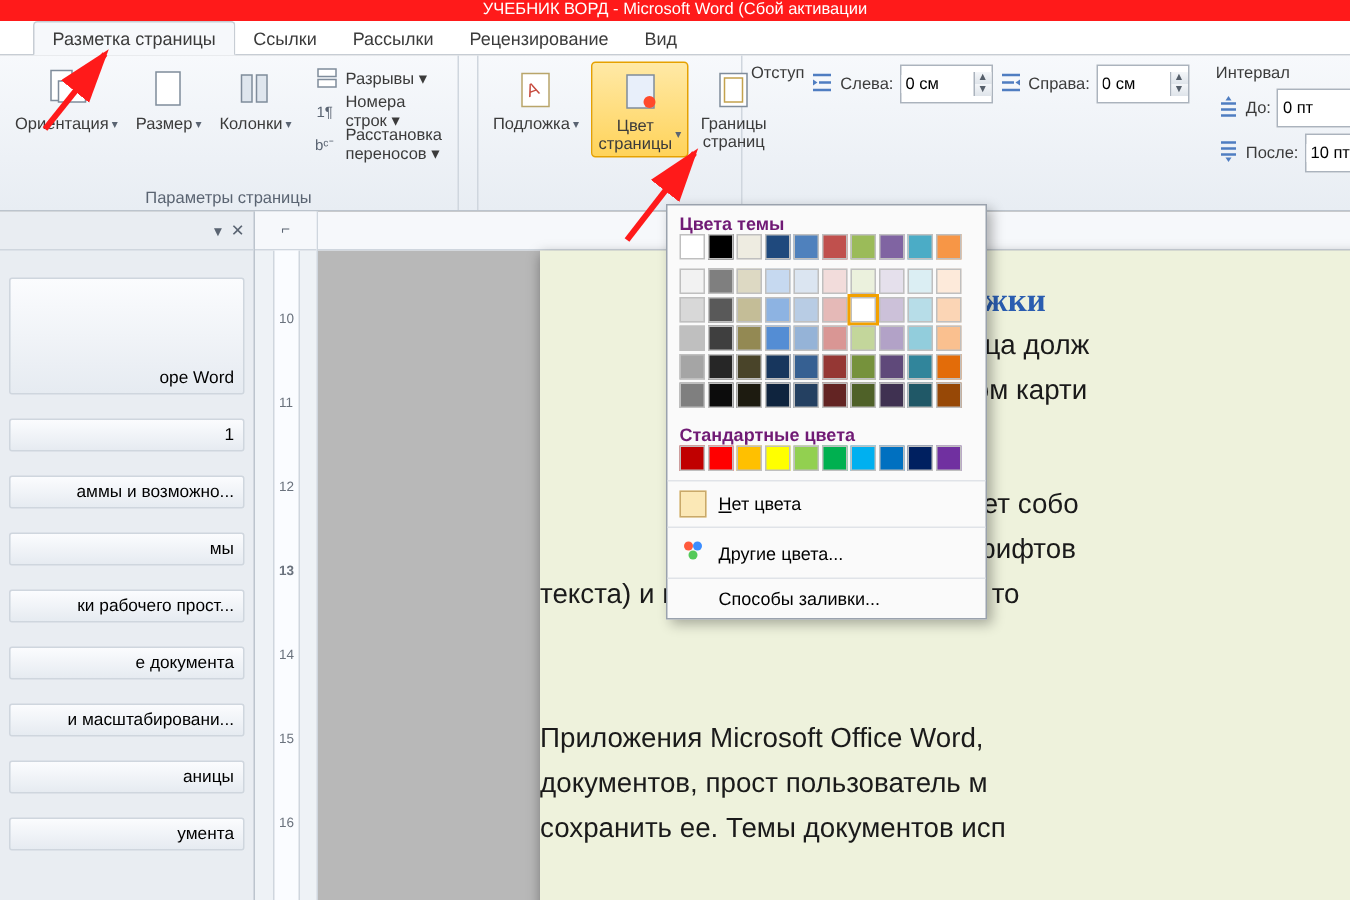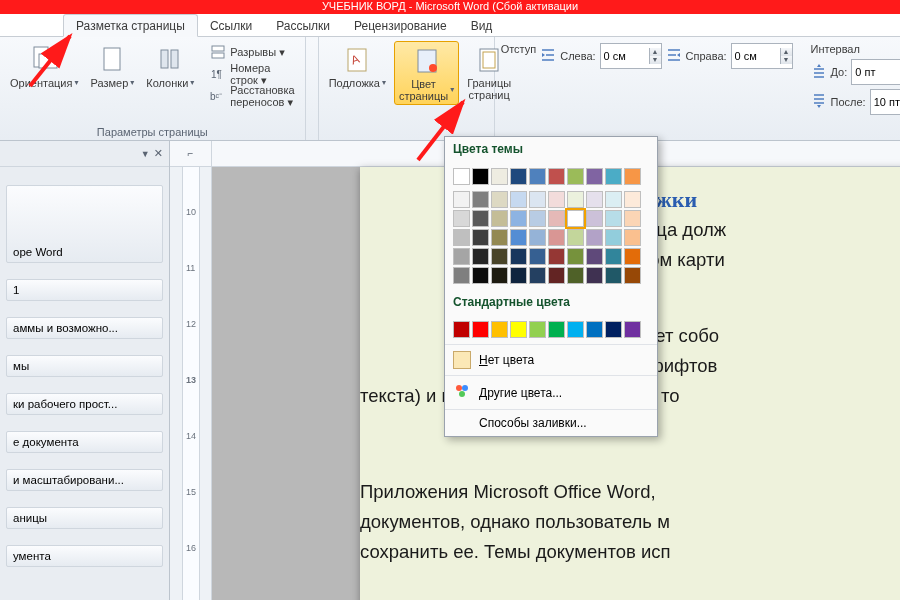--- a/index.html
+++ b/index.html
@@ -1,57 +1,57 @@
 <!DOCTYPE html>
 <html><head>
 <meta charset="utf-8">
 <style>
   * { box-sizing: border-box; margin: 0; padding: 0; font-family: "Segoe UI", Tahoma, sans-serif; }
   body { width: 900px; height: 600px; overflow: hidden; background: #b8b8b8; position: relative; }
   .titlebar { height: 14px; background: #ff1a1a; color: #fff; font-size: 11px; text-align: center; line-height: 11px; white-space: nowrap; overflow: hidden; padding-top: 1px; }
   .tabstrip { height: 23px; background: #fff; border-bottom: 1px solid #c7cdd4; display: flex; align-items: flex-end; padding-left: 22px; font-size: 12px; color: #3b3b3b; }
   .tabstrip .tab { padding: 4px 12px 3px; cursor: pointer; }
-  .tabstrip .tab.active { border: 1px solid #c7cdd4; border-bottom: 1px solid #f6f8fb; background: #f6f8fb; border-radius: 3px 3px 0 0; position: relative; top: 1px; margin-left: 41px; }
+  .tabstrip .tab.active { border: 1px solid #c7cdd4; border-bottom: 1px solid #f6f8fb; background: #f6f8fb; border-radius: 3px 3px 0 0; position: relative; top: 1px; }
   .ribbon { height: 104px; background: linear-gradient(#f7f9fc,#e8edf3); border-bottom: 1px solid #bcc4cd; display: flex; font-size: 11px; color: #3b3b3b; }
   .group { border-right: 1px solid #cfd6de; padding: 4px 6px 2px; display: flex; flex-direction: column; position: relative; }
   .group-body { flex: 1; display: flex; align-items: flex-start; gap: 4px; }
   .group-label { text-align: center; font-size: 11px; color: #5a6472; padding-top: 2px; }
   .bigbtn { display: flex; flex-direction: column; align-items: center; padding: 2px 4px; cursor: pointer; border-radius: 3px; }
   .bigbtn .ic { width: 32px; height: 32px; display: flex; align-items: center; justify-content: center; }
   .bigbtn .lbl { font-size: 11px; text-align: center; line-height: 12px; margin-top: 2px; display: flex; align-items: center; gap: 2px; }
   .smallrow { display: flex; align-items: center; gap: 4px; padding: 2px 4px; cursor: pointer; border-radius: 2px; height: 22px; }
   .smallrow .ic { width: 16px; height: 16px; display: flex; align-items: center; justify-content: center; }
   .caret { font-size: 8px; color: #5a6472; }
   .spin-label { font-size: 11px; white-space: nowrap; }
   .spin-box { display: flex; align-items: center; border: 1px solid #abb3bd; background: #fff; height: 26px; }
   .spin-box input { border: none; width: 48px; font-size: 11px; padding: 0 3px; outline: none; }
   .spin-arrows { display: flex; flex-direction: column; border-left: 1px solid #abb3bd; }
   .spin-arrows span { font-size: 7px; line-height: 8px; padding: 0 2px; color: #565f6a; background: linear-gradient(#f4f6f9,#dfe4ea); cursor: pointer; }
   .active-btn { background: linear-gradient(#ffe9a6,#ffd35a)!important; border: 1px solid #e6a100; }
   
   .navpane { position: absolute; left: 0; top: 141px; bottom: 0; width: 170px; background: #e9edf2; border-right: 1px solid #bcc4cd; font-size: 11.5px; overflow: hidden; }
   .navpane-head { height: 26px; border-bottom: 1px solid #cfd6de; display: flex; align-items: center; justify-content: flex-end; padding: 0 6px; gap: 4px; }
   .navpane-list { padding: 18px 6px; display: flex; flex-direction: column; gap: 16px; }
-  .navitem { background: linear-gradient(#fbfcfe,#e6ebf1); border: 1px solid #cfd6de; border-radius: 2px; padding: 4px 6px; white-space: nowrap; overflow: hidden; cursor: pointer; }
+  .navitem { background: linear-gradient(#fbfcfe,#e6ebf1); border: 1px solid #cfd6de; border-radius: 2px; padding: 4px 6px; white-space: nowrap; overflow: hidden; cursor: pointer; text-align: right; }
   .navitem.first { padding-top: 60px; }
   
   .ruler-col { position: absolute; left: 170px; top: 141px; bottom: 0; width: 42px; background: #eef2f6; border-right: 1px solid #cfd6de; }
   .ruler-col .corner { height: 26px; border-bottom: 1px solid #cfd6de; display: flex; align-items: center; justify-content: center; font-size: 10px; color: #5a6472; background: #f6f8fb; }
   .ruler-v { position: absolute; top: 26px; bottom: 0; left: 12px; width: 18px; background: #fafcff; border-left: 1px solid #cfd6de; border-right: 1px solid #cfd6de; font-size: 9px; color: #6a727d; }
   .ruler-v div { position: absolute; left: 3px; }
   
   .docarea { position: absolute; left: 212px; top: 141px; right: 0; bottom: 0; background: #b8b8b8; overflow: hidden; }
   .ruler-h { height: 26px; background: #f6f8fb; border-bottom: 1px solid #cfd6de; }
   .page { position: absolute; left: 148px; top: 26px; width: 900px; height: 900px; background: #eef2dc; box-shadow: 0 2px 8px rgba(0,0,0,.35); }
   .page .content { position: absolute; left: 152px; top: 20px; right: 40px; font-family: "Times New Roman", serif; color: #1a1a1a; }
   .content h2 { font-family: Cambria, serif; color: #2a5db0; font-size: 22px; font-weight: bold; }
   .content p { font-size: 18.5px; line-height: 26px; margin-top: 4px; text-align: justify; }
   
   .popup { position: absolute; left: 444px; top: 136px; width: 214px; background: #fafafa; border: 1px solid #9aa2ad; box-shadow: 3px 3px 8px rgba(0,0,0,.3); font-size: 12px; z-index: 50; }
-  .popup .section-title { padding: 5px 8px 12px; font-weight: bold; color: #14532d; }
+  .popup .section-title { padding: 5px 8px 0; font-weight: bold; color: #701a75; }
   .swatch-grid { display: grid; grid-template-columns: repeat(10, 17px); gap: 2px; padding: 0 8px 6px; }
   .swatch { width: 17px; height: 17px; border: 1px solid #bfbfbf; cursor: pointer; }
   .swatch.hover-ring { outline: 2px solid #f2a100; outline-offset: 0; background: #fff!important; }
   .popup-item { display: flex; align-items: center; gap: 8px; padding: 6px 8px; cursor: pointer; border-top: 1px solid #e0e3e8; }
   .popup-item .sample { width: 18px; height: 18px; border: 1px solid #c9a96a; background: #fbe8b6; }
   .popup-item .underline { text-decoration: underline; }
   
   .arrow-svg { position: absolute; z-index: 60; pointer-events: none; }
 </style>
 </head>
@@ -286,21 +286,21 @@
   <div class="ruler-h"></div>
   <div class="page">
     <div class="content">
       <h2>е фона и подложки </h2>
       <p><span>ьно ваша страница долж</span></p>
       <p><span>же сделать фоном карти</span></p>
       <p style="margin-top:50px"><span>ента представляет собо</span></p>
       <p><span>в темы, набор шрифтов </span></p>
       <p style="margin-left:-152px"><span>текста) и набор эффектов темы (в то</span></p>
       <p style="margin-top:70px;margin-left:-152px"><span>Приложения Microsoft Office Word, </span></p>
-      <p style="margin-left:-152px"><span>документов, однако пользователь м</span></p>
+      <p style="margin-left:-152px"><span>документов, прост пользователь м</span></p>
       <p style="margin-left:-152px"><span>сохранить ее. Темы документов исп</span></p>
     </div>
   </div>
 </div>
 
 <div class="popup">
   <div class="section-title">Цвета темы</div>
   <div class="swatch-grid" id="theme-row0">
       <div class="swatch" style="background: rgb(255, 255, 255);"></div>
       <div class="swatch" style="background: rgb(0, 0, 0);"></div>

